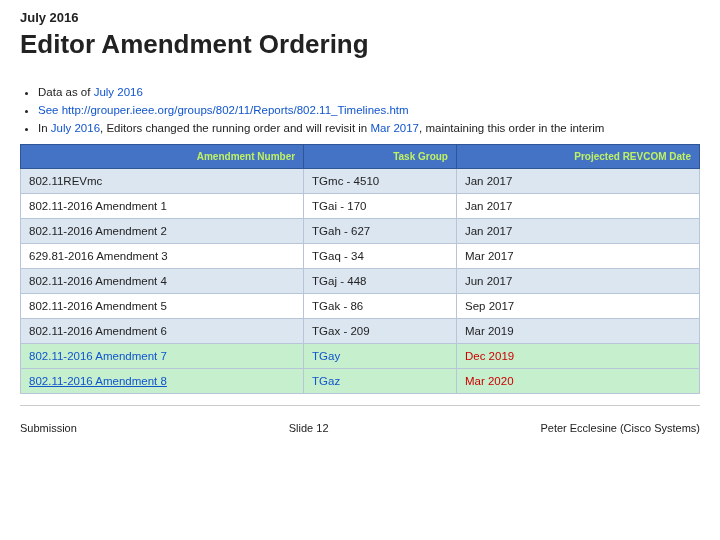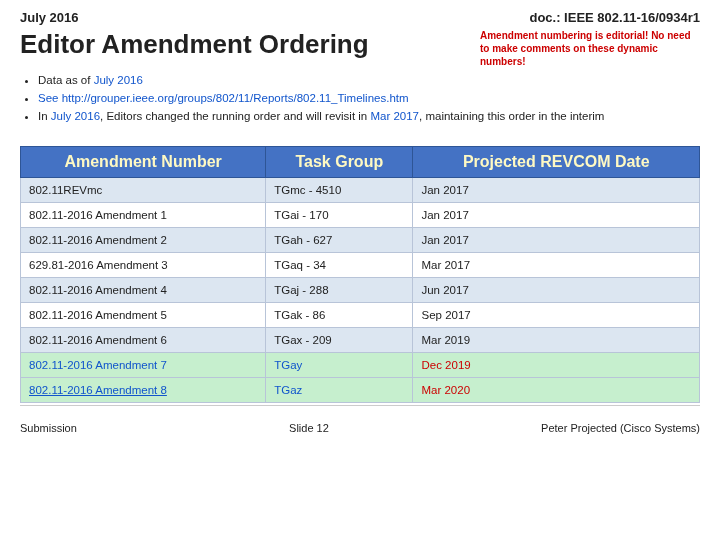--- a/index.html
+++ b/index.html
@@ -32,61 +32,61 @@
     }
     .doc-label {
       font-size: 13px;
       font-weight: bold;
       color: #222;
     }
     .title-area {
       display: flex;
       justify-content: space-between;
       align-items: flex-start;
-      margin-bottom: 4px;
+      margin-bottom: 24px;
     }
     .main-title {
       font-size: 26px;
       font-weight: bold;
       color: #222;
       flex: 1;
     }
     .amendment-note {
       font-size: 10px;
       color: #c00;
       font-weight: bold;
       max-width: 220px;
       text-align: left;
       margin-left: 10px;
       line-height: 1.3;
     }
     .bullets {
-      margin-bottom: 14px;
+      margin-bottom: 0;
       padding-left: 18px;
     }
     .bullets li {
       font-size: 11.5px;
       color: #222;
       margin-bottom: 2px;
       line-height: 1.4;
     }
     .blue { color: #1155cc; }
     table {
       width: 100%;
       border-collapse: collapse;
       margin-top: 6px;
     }
     th {
       background: #4472c4;
-      color: #fef9c3;
-      font-size: 16px;
+      color: #bef264;
+      font-size: 10px;
       font-weight: bold;
       padding: 6px 8px;
       border: 1px solid #2e5596;
-      text-align: center;
+      text-align: right;
     }
     td {
       font-size: 11.5px;
       padding: 6px 8px;
       border: 1px solid #b8c4d8;
       color: #222;
     }
     tr:nth-child(odd) td {
       background: #dce6f1;
     }
@@ -109,26 +109,24 @@
       font-size: 11px;
       color: #222;
     }
   </style>
 </head>
 <body>
 
 <div class="page">
   <div class="header-row">
     <span class="date-label">July 2016</span>
-    <span class="doc-label">doc.: IEEE 802.11-16/0934r1</span>
   </div>
 
   <div class="title-area">
     <div class="main-title">Editor Amendment Ordering</div>
-    <div class="amendment-note">Amendment numbering is editorial! No need to make comments on these dynamic numbers!</div>
   </div>
 
   <ul class="bullets">
     <li>Data as of <span class="blue">July 2016</span></li>
     <li><span class="blue">See http://grouper.ieee.org/groups/802/11/Reports/802.11_Timelines.htm</span></li>
     <li>In <span class="blue">July 2016</span>, Editors changed the running order and will revisit in <span class="blue">Mar 2017</span>, maintaining this order in the interim</li>
   </ul>
 
   <table>
     <thead>
@@ -154,21 +152,21 @@
           <td>TGah - 627</td>
           <td>Jan 2017</td>
         </tr>
         <tr>
           <td>629.81-2016 Amendment 3</td>
           <td>TGaq - 34</td>
           <td>Mar 2017</td>
         </tr>
         <tr>
           <td>802.11-2016 Amendment 4</td>
-          <td>TGaj - 288</td>
+          <td>TGaj - 448</td>
           <td>Jun 2017</td>
         </tr>
         <tr>
           <td>802.11-2016 Amendment 5</td>
           <td>TGak - 86</td>
           <td>Sep 2017</td>
         </tr>
         <tr>
           <td>802.11-2016 Amendment 6</td>
           <td>TGax - 209</td>
@@ -183,15 +181,15 @@
           <td style="color: rgb(17, 85, 204); text-decoration: underline;">802.11-2016 Amendment 8</td>
           <td style="color: rgb(17, 85, 204);">TGaz</td>
           <td style="color: rgb(204, 0, 0);">Mar 2020</td>
         </tr>
       </tbody>
   </table>
 
   <div class="footer-row">
     <span class="footer-text">Submission</span>
     <span class="footer-text">Slide 12</span>
-    <span class="footer-text">Peter Projected (Cisco Systems)</span>
+    <span class="footer-text">Peter Ecclesine (Cisco Systems)</span>
   </div>
 </div>
 
 </body></html>

